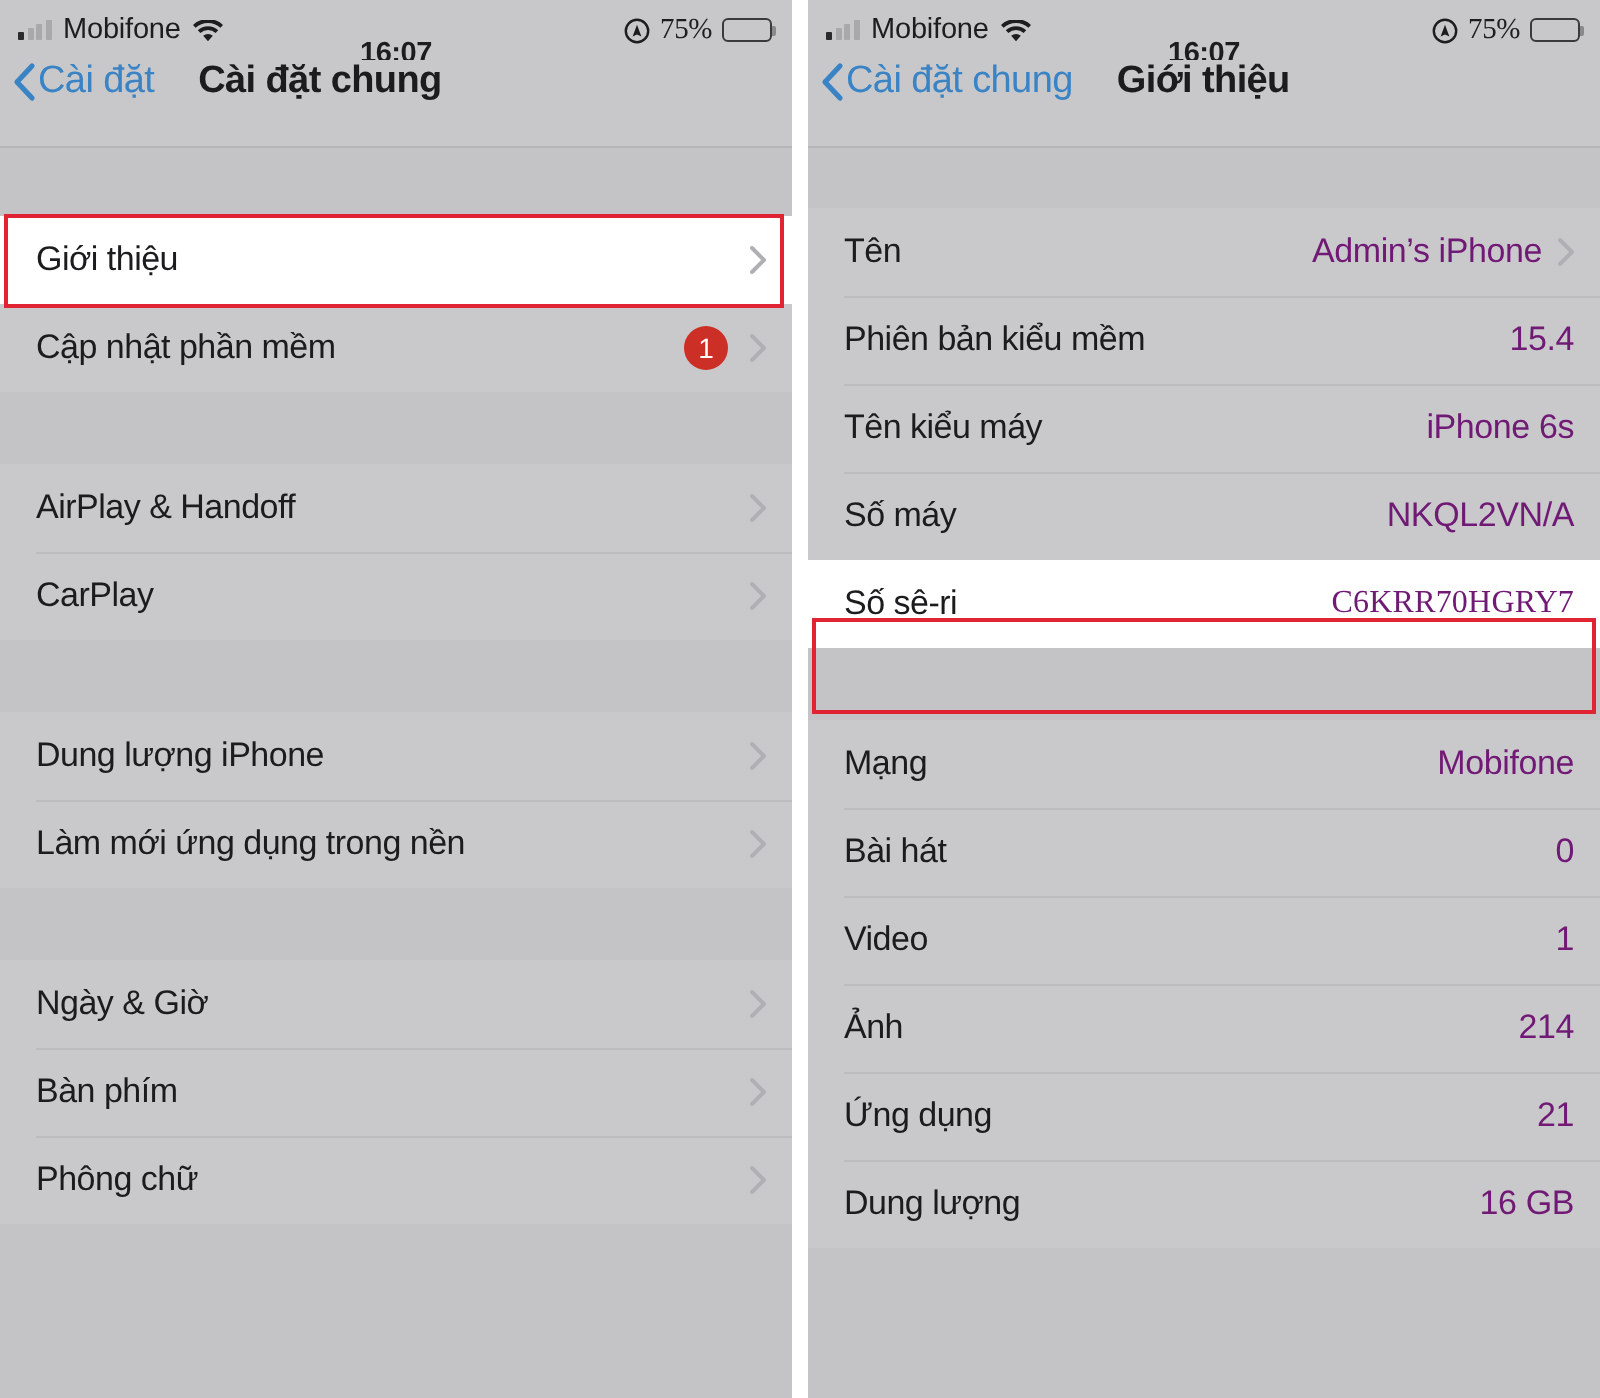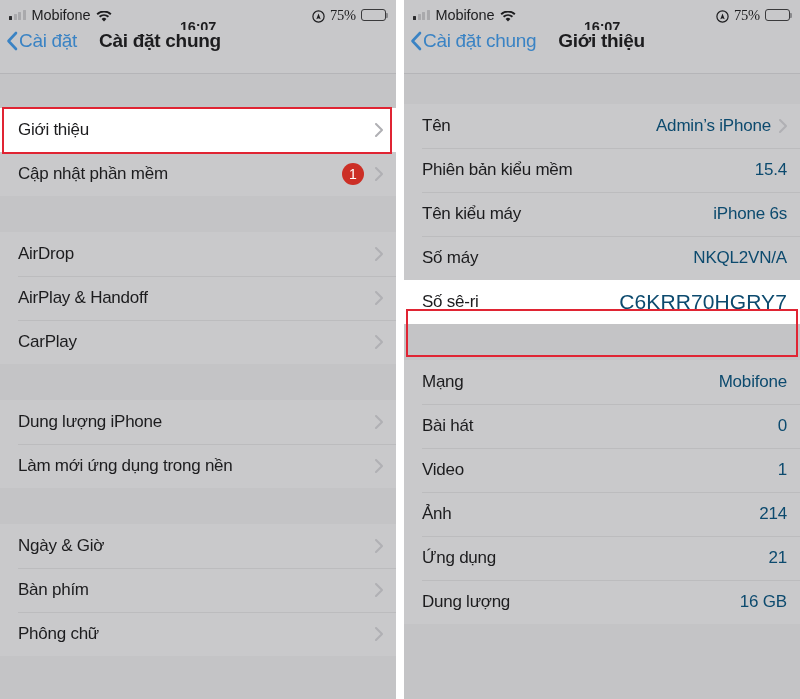--- a/index.html
+++ b/index.html
@@ -101,26 +101,26 @@
   .row + .row::before {
     content: ""; position: absolute; left: 18px; right: 0; top: 0;
     height: 1px; background: #bcbcbe;
   }
   .row .label {
     font-size: 17px; color: #1c1c1e; letter-spacing: -0.25px;
     white-space: nowrap;
   }
   .row .value {
     margin-left: auto;
-    font-size: 17px; color: #0c4a6e; letter-spacing: -0.2px;
+    font-size: 17px; color: #701a75; letter-spacing: -0.2px;
     white-space: nowrap;
   }
   .row .value.mono {
-    font-family: Liberation Sans, sans-serif;
-    font-size: 21px; letter-spacing: 0.1px;
+    font-family: Liberation Serif, serif;
+    font-size: 16px; letter-spacing: 0.1px;
   }
   .row .disc { margin-left: auto; display: flex; align-items: center; }
   .row .value + .disc { margin-left: 8px; }
   .disc svg { display: block; }
   .badge {
     width: 22px; height: 22px; border-radius: 50%;
     background: #cc2f26; color: #fff;
     font-size: 14px; font-weight: 500;
     display: flex; align-items: center; justify-content: center;
     margin-left: auto;
@@ -205,28 +205,20 @@
             <span class="disc">
               <svg viewBox="0 0 8 14" width="8" height="14">
                 <path d="M1 1l6 6-6 6" fill="none" stroke="#b0b0b4" stroke-width="2" stroke-linecap="round" stroke-linejoin="round"></path>
               </svg>
             </span>
           </div>
         </div>
         <div class="gap" style="height: 36px;"></div>
         <div class="group">
           <div class="row">
-            <span class="label">AirDrop</span>
-            <span class="disc" style="margin-left: auto;">
-              <svg viewBox="0 0 8 14" width="8" height="14">
-                <path d="M1 1l6 6-6 6" fill="none" stroke="#b0b0b4" stroke-width="2" stroke-linecap="round" stroke-linejoin="round"></path>
-              </svg>
-            </span>
-          </div>
-          <div class="row">
             <span class="label">AirPlay &amp; Handoff</span>
             <span class="disc" style="margin-left: auto;">
               <svg viewBox="0 0 8 14" width="8" height="14">
                 <path d="M1 1l6 6-6 6" fill="none" stroke="#b0b0b4" stroke-width="2" stroke-linecap="round" stroke-linejoin="round"></path>
               </svg>
             </span>
           </div>
           <div class="row">
             <span class="label">CarPlay</span>
             <span class="disc" style="margin-left: auto;">

